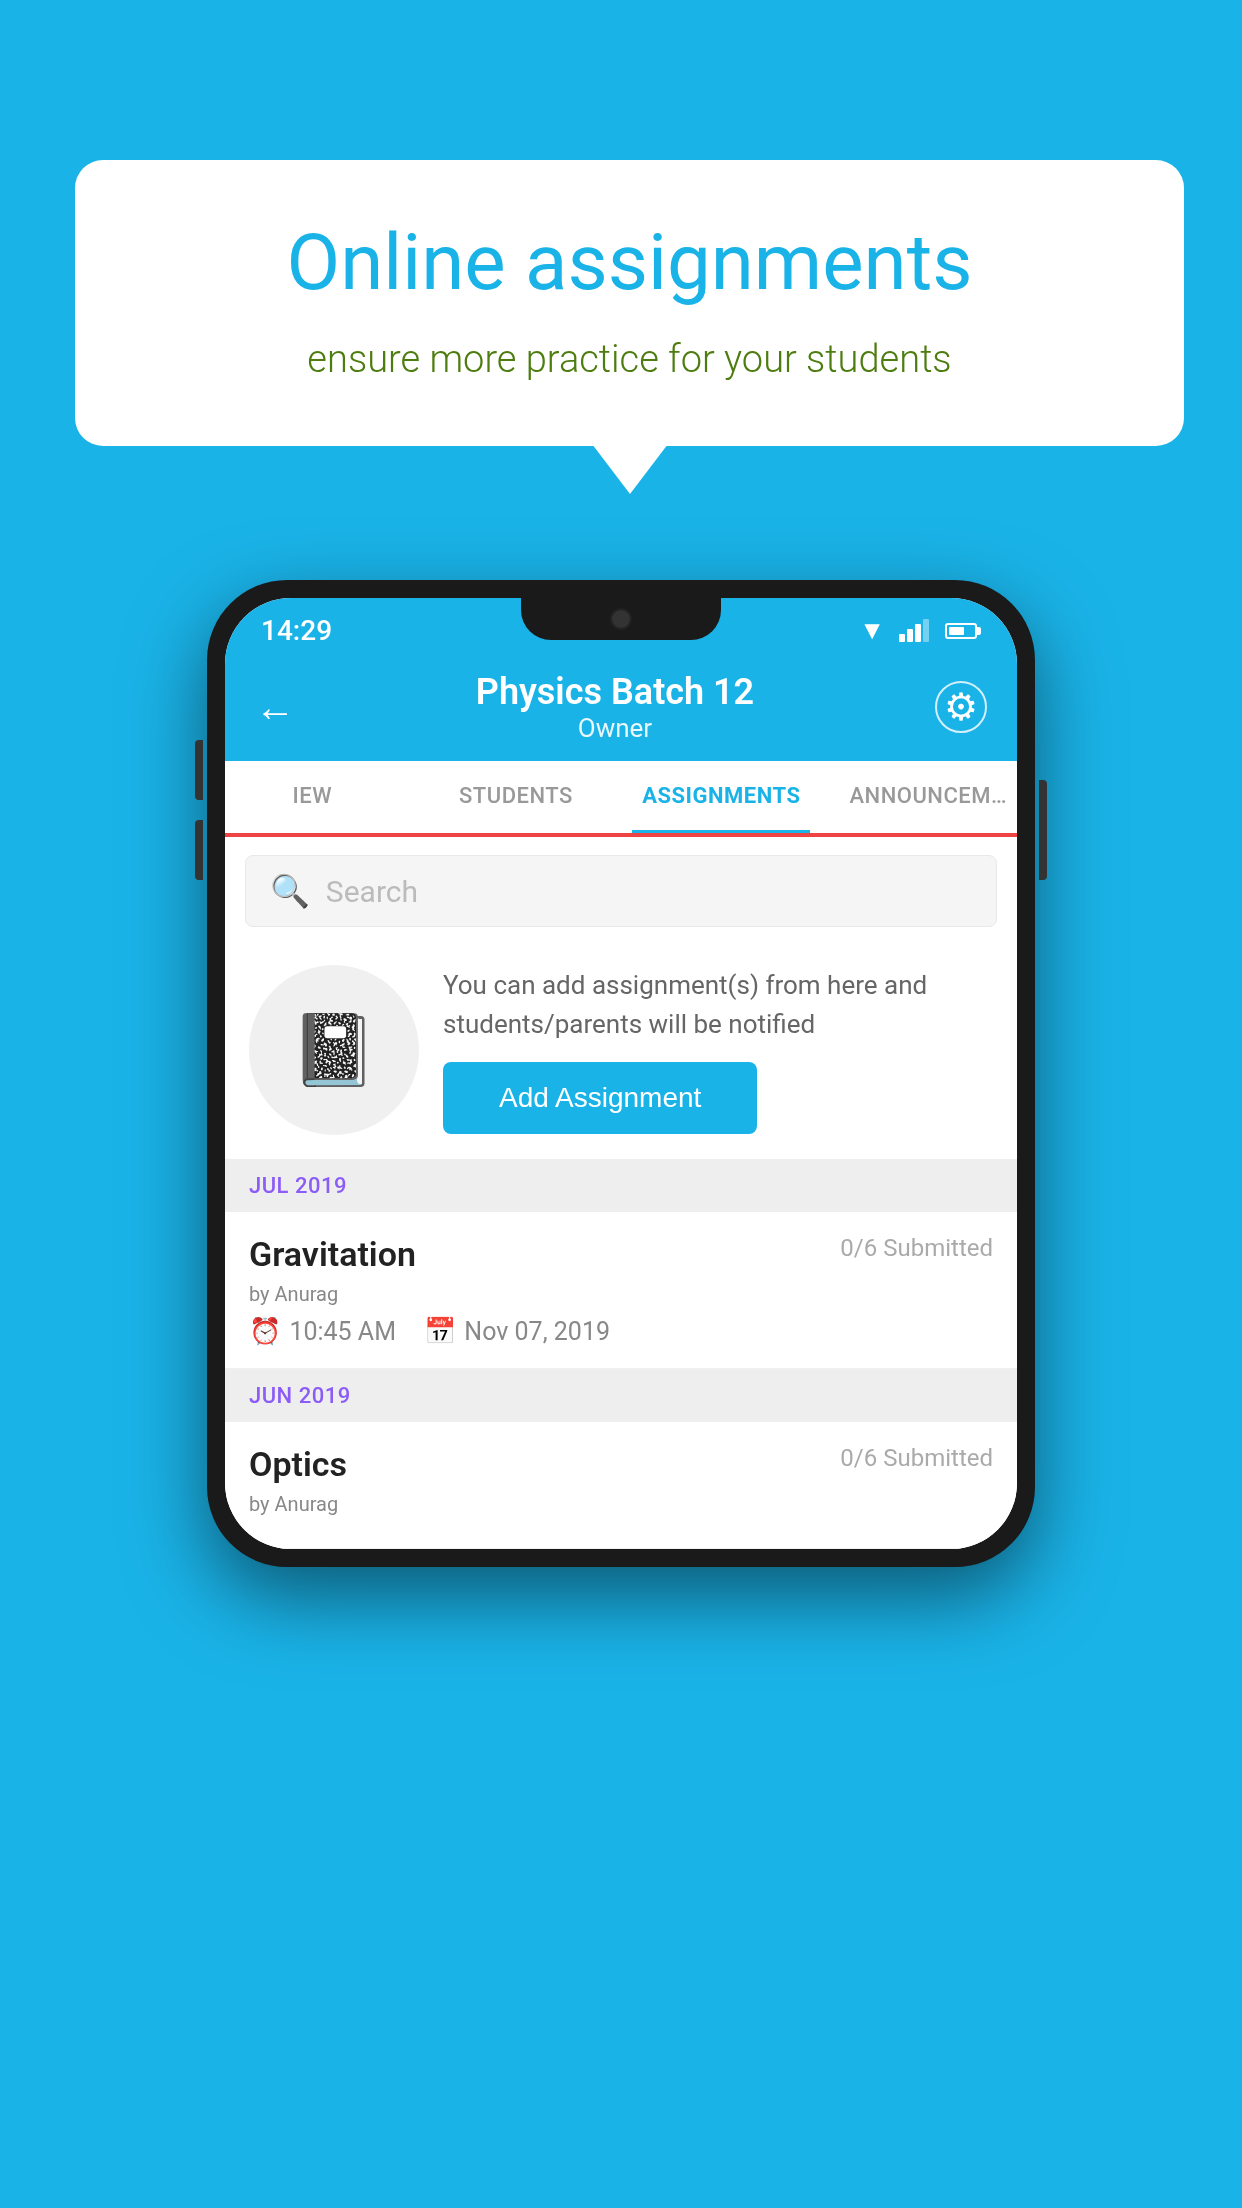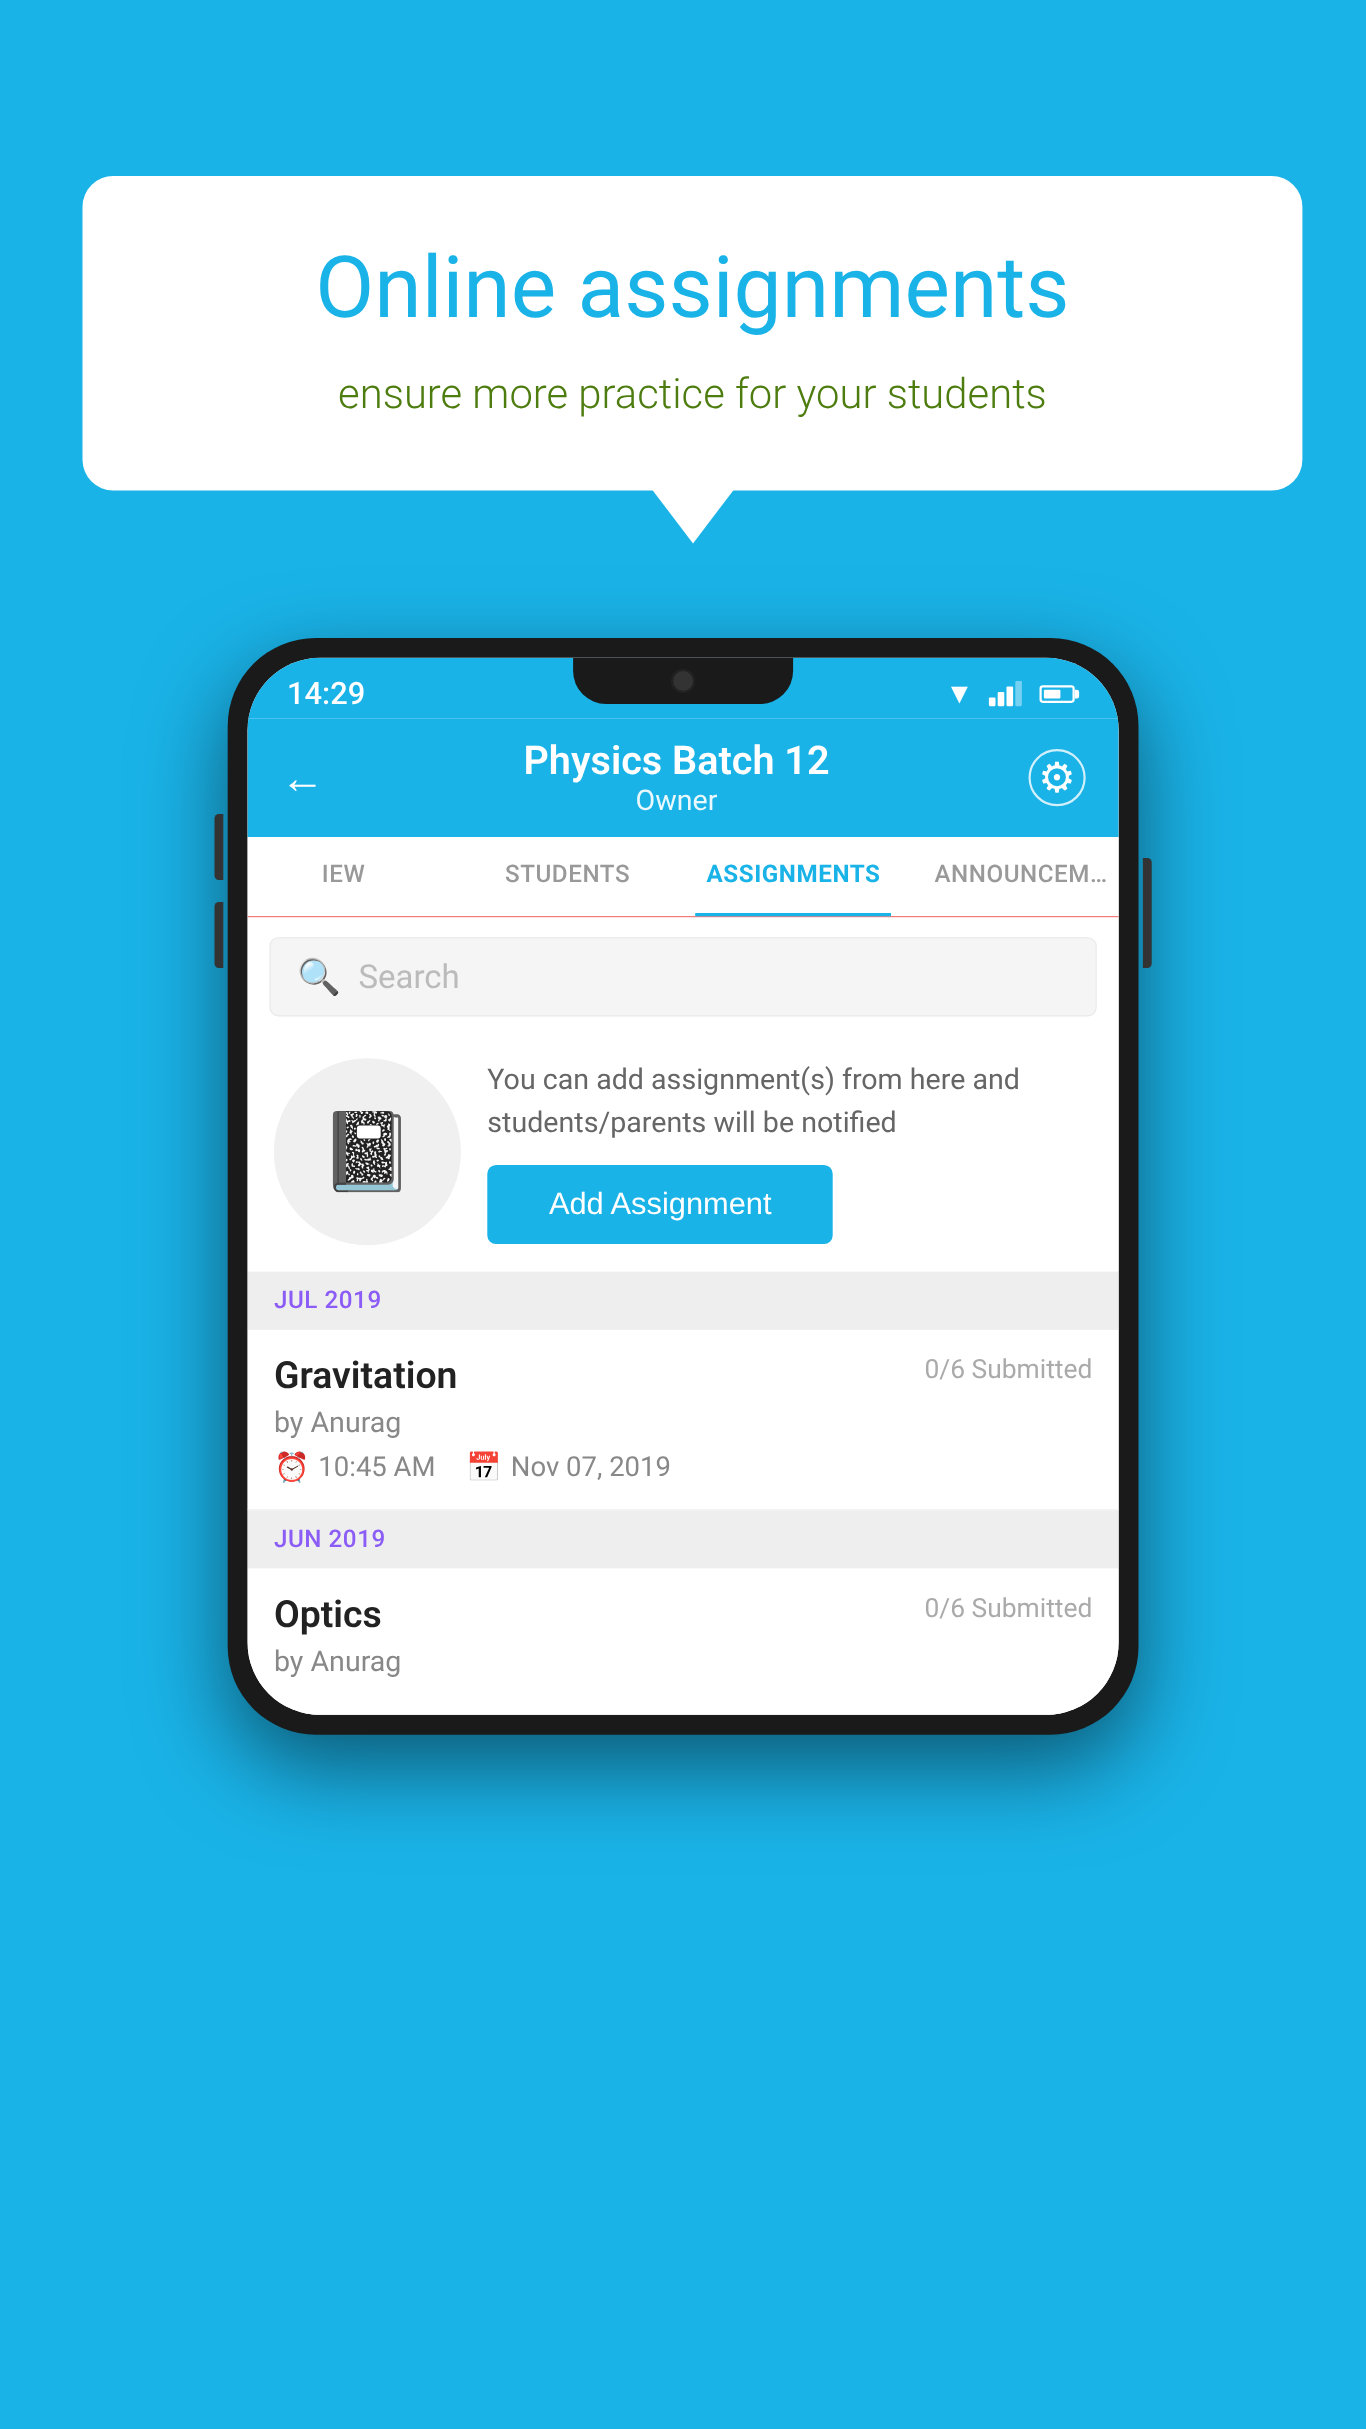--- a/index.html
+++ b/index.html
@@ -169,21 +169,21 @@
     .header-gear {
       color: white;
       font-size: 40px;
       cursor: pointer;
     }
 
     
     .tab-bar {
       background: white;
       display: flex;
-      border-bottom: 1px solid #ef4444;
+      border-bottom: 4px solid #ef4444;
       gap: 29px;
     }
 
     .tab-item {
       flex: 1;
       padding: 22px 10px;
       text-align: center;
       font-size: 24px;
       font-weight: 500;
       color: #999;
@@ -304,21 +304,21 @@
     }
 
     .assignment-submitted {
       color: #aaa;
       font-size: 24px;
       white-space: nowrap;
     }
 
     .assignment-by {
       color: #888;
-      font-size: 26px;
+      font-size: 20px;
       margin-bottom: 10px;
     }
 
     .assignment-meta {
       display: flex;
       align-items: center;
       gap: 28px;
     }
 
     .meta-item {

